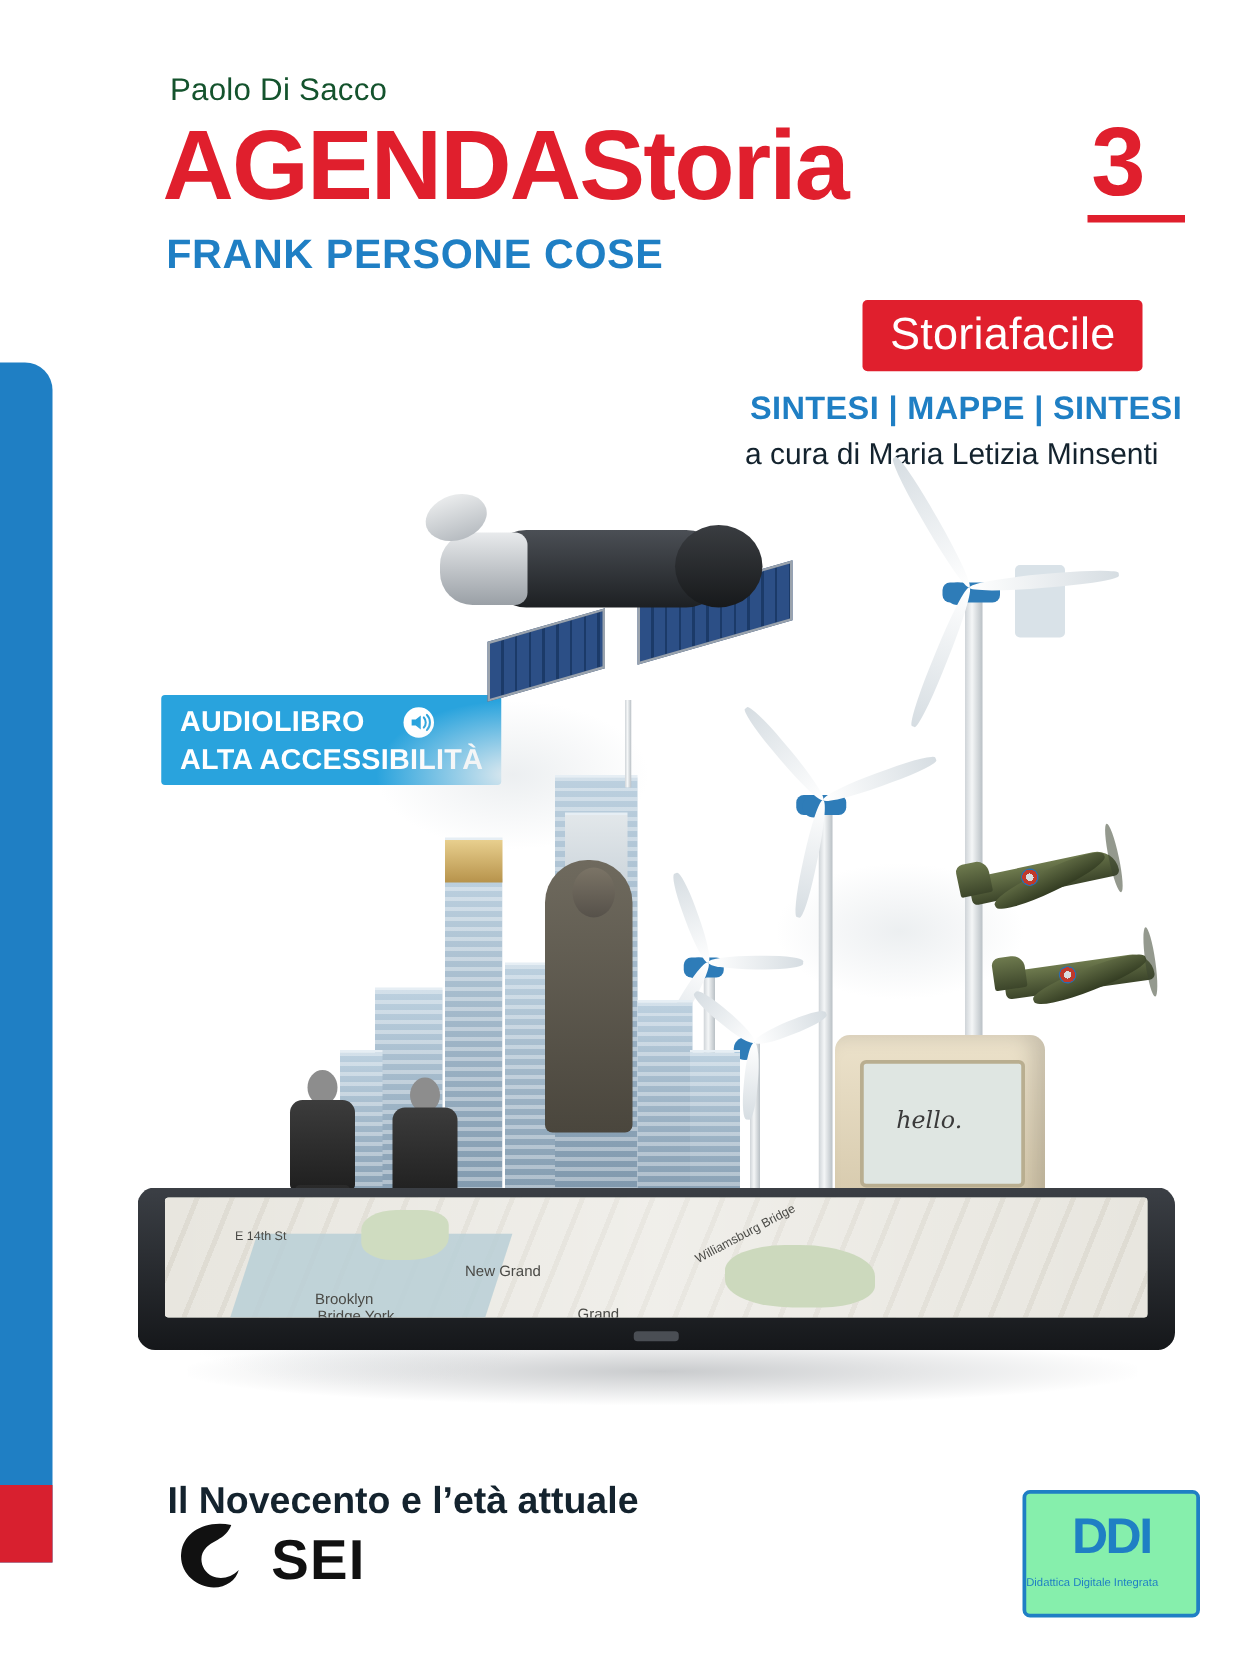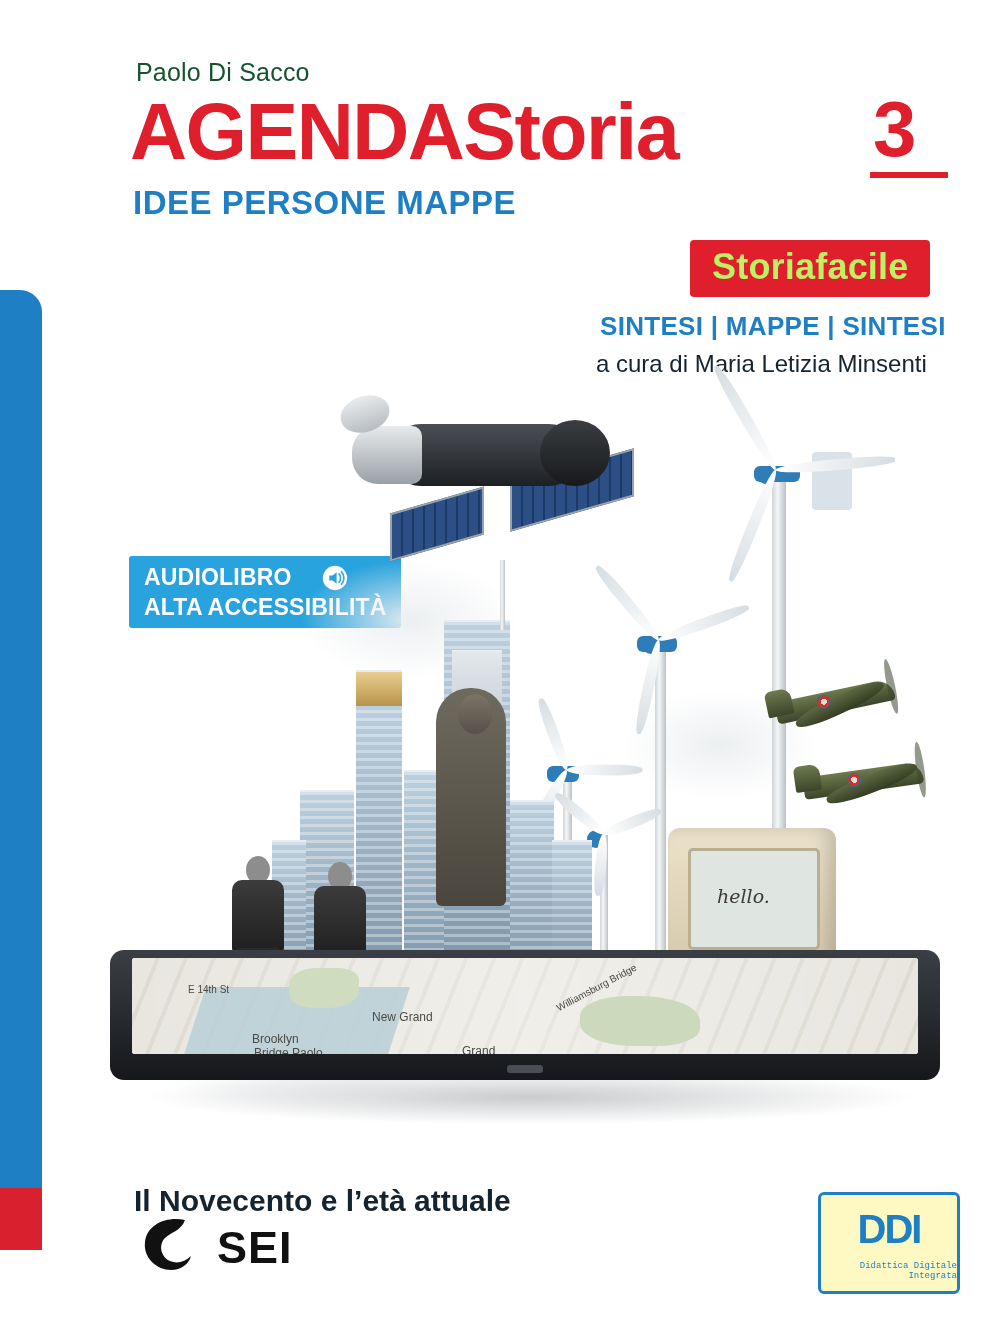--- a/index.html
+++ b/index.html
@@ -88,23 +88,23 @@
   
   .facile-box {
     position: absolute;
     left: 690px;
     top: 240px;
     background: #e01f2d;
     padding: 6px 22px 9px 22px;
     border-radius: 4px;
   }
   .facile-box span {
-    color: #bef264;
+    color: #ffffff;
     font-size: 36px;
-    font-weight: bold;
+    font-weight: normal;
     letter-spacing: 0.2px;
   }
   .facile-line {
     position: absolute;
     left: 600px;
     top: 311px;
     font-size: 26px;
     font-weight: bold;
     color: #1f7fc4;
     letter-spacing: 0.3px;
@@ -178,40 +178,39 @@
 
   
   .ddi {
     position: absolute;
     left: 818px;
     top: 1192px;
     width: 136px;
     height: 96px;
     border: 3px solid #1f7fc4;
     border-radius: 6px;
-    background: #fef9c3;
+    background: #86efac;
   }
   .ddi .letters {
     position: absolute;
     left: 0; right: 0;
     top: 12px;
     text-align: center;
     font-size: 40px;
     font-weight: bold;
     color: #1f7fc4;
     letter-spacing: -2px;
   }
   .ddi .cap {
     position: absolute;
     left: 0; right: 0;
     top: 66px;
-    text-align: right;
+    text-align: left;
     font-size: 9px;
     color: #1f7fc4;
-    font-family: Liberation Mono, monospace;
   }
 
   
   .art {
     position: absolute;
     left: 0;
     top: 370px;
     width: 1000px;
     height: 760px;
   }
@@ -522,21 +521,21 @@
 
   <div class="spine"></div>
   <div class="spine-red"></div>
 
   <div class="author">Paolo Di Sacco</div>
 
   <div class="maintitle">
     <span class="t1">AGENDA</span><span class="t2">Storia</span>
   </div>
 
-  <div class="subtitle">IDEE PERSONE MAPPE</div>
+  <div class="subtitle">FRANK PERSONE COSE</div>
 
   <div class="volnum">3</div>
   <div class="volrule"></div>
 
   <div class="facile-box">
     <span>Storiafacile</span>
   </div>
   <div class="facile-line">SINTESI | MAPPE | SINTESI</div>
   <div class="facile-cura">a cura di Maria Letizia Minsenti</div>
 
@@ -661,21 +660,21 @@
 
     <div class="tab-shadow"></div>
     <div class="tablet">
       <div class="screen">
         <div class="map">
           <div class="water"></div>
           <div class="green1"></div>
           <div class="green2"></div>
           <div class="map-label" style="left:240px; top:52px;">New Grand</div>
           <div class="map-label" style="left:120px; top:74px;">Brooklyn</div>
-          <div class="map-label" style="left:122px; top:88px;">Bridge Paolo</div>
+          <div class="map-label" style="left:122px; top:88px;">Bridge York</div>
           <div class="map-label" style="left:330px; top:86px;">Grand</div>
           <div class="map-label" style="left:420px; top:24px; font-size:10px; transform:rotate(-28deg);">Williamsburg Bridge</div>
           <div class="map-label" style="left:56px; top:26px; font-size:10px;">E 14th St</div>
         </div>
       </div>
       <div class="home"></div>
     </div>
 
   </div>
 

